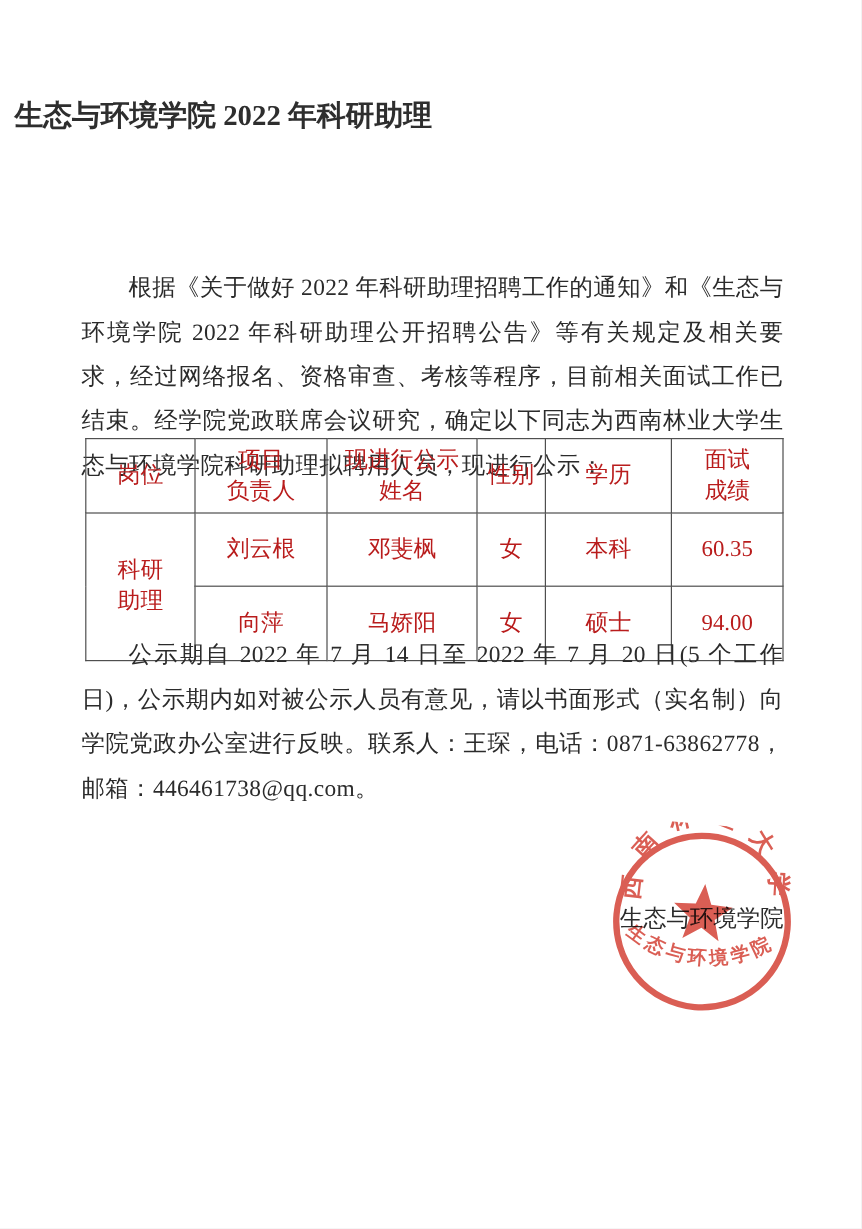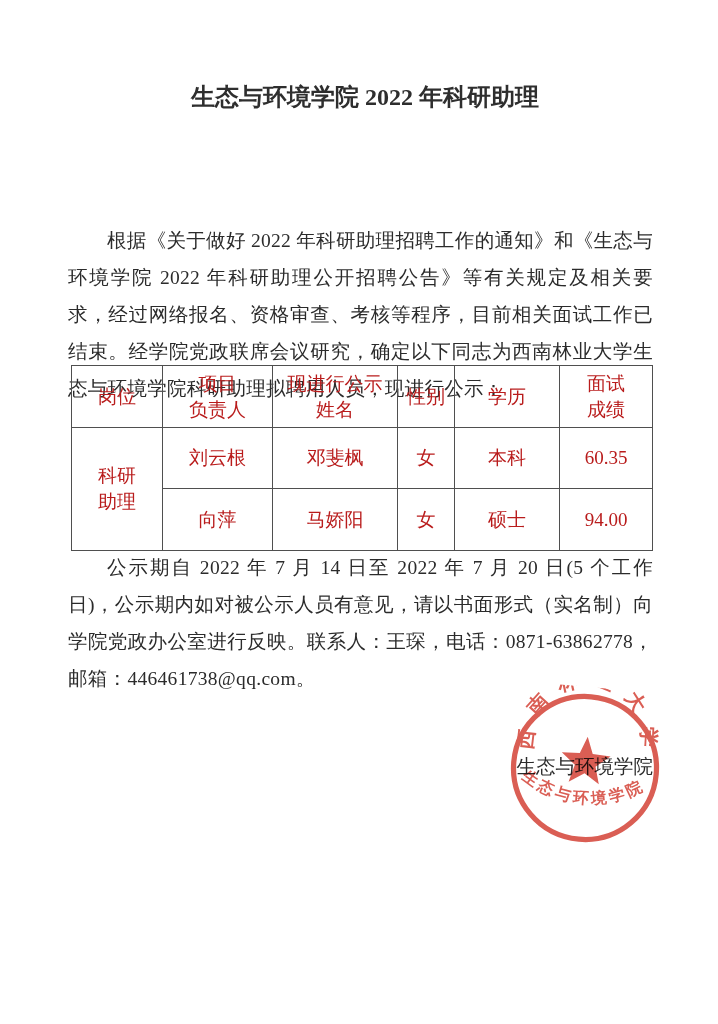--- a/index.html
+++ b/index.html
@@ -9,39 +9,39 @@
     height: 1024px;
     margin: 0 auto;
     background: #ffffff;
     overflow: hidden;
     font-family: "Liberation Serif", "DejaVu Serif", serif;
     color: #2b2b2b;
   }
   .doc-title {
     position: absolute;
     left: 12px; right: 0; top: 78px;
-    text-align: center;
+    text-align: left;
     font-size: 24px;
     font-weight: 700;
     line-height: 39px;
     color: #2e2e2e;
   }
   .doc-title .line2 { letter-spacing: 3px; }
   .para {
     position: absolute;
     left: 68px;
     width: 585px;
     font-size: 19.5px;
     line-height: 37px;
     text-align: justify;
     text-indent: 2em;
     letter-spacing: 0.3px;
   }
   .para1 { top: 176px; margin-top: 46px; }
-  .para2 { top: 549px; }
+  .para2 { top: 528px; }
   .result-table {
     position: absolute;
     left: 71px;
     top: 365px;
     border-collapse: collapse;
     table-layout: fixed;
     width: 581px;
     font-size: 19px;
     color: #b91c1c;
   }

